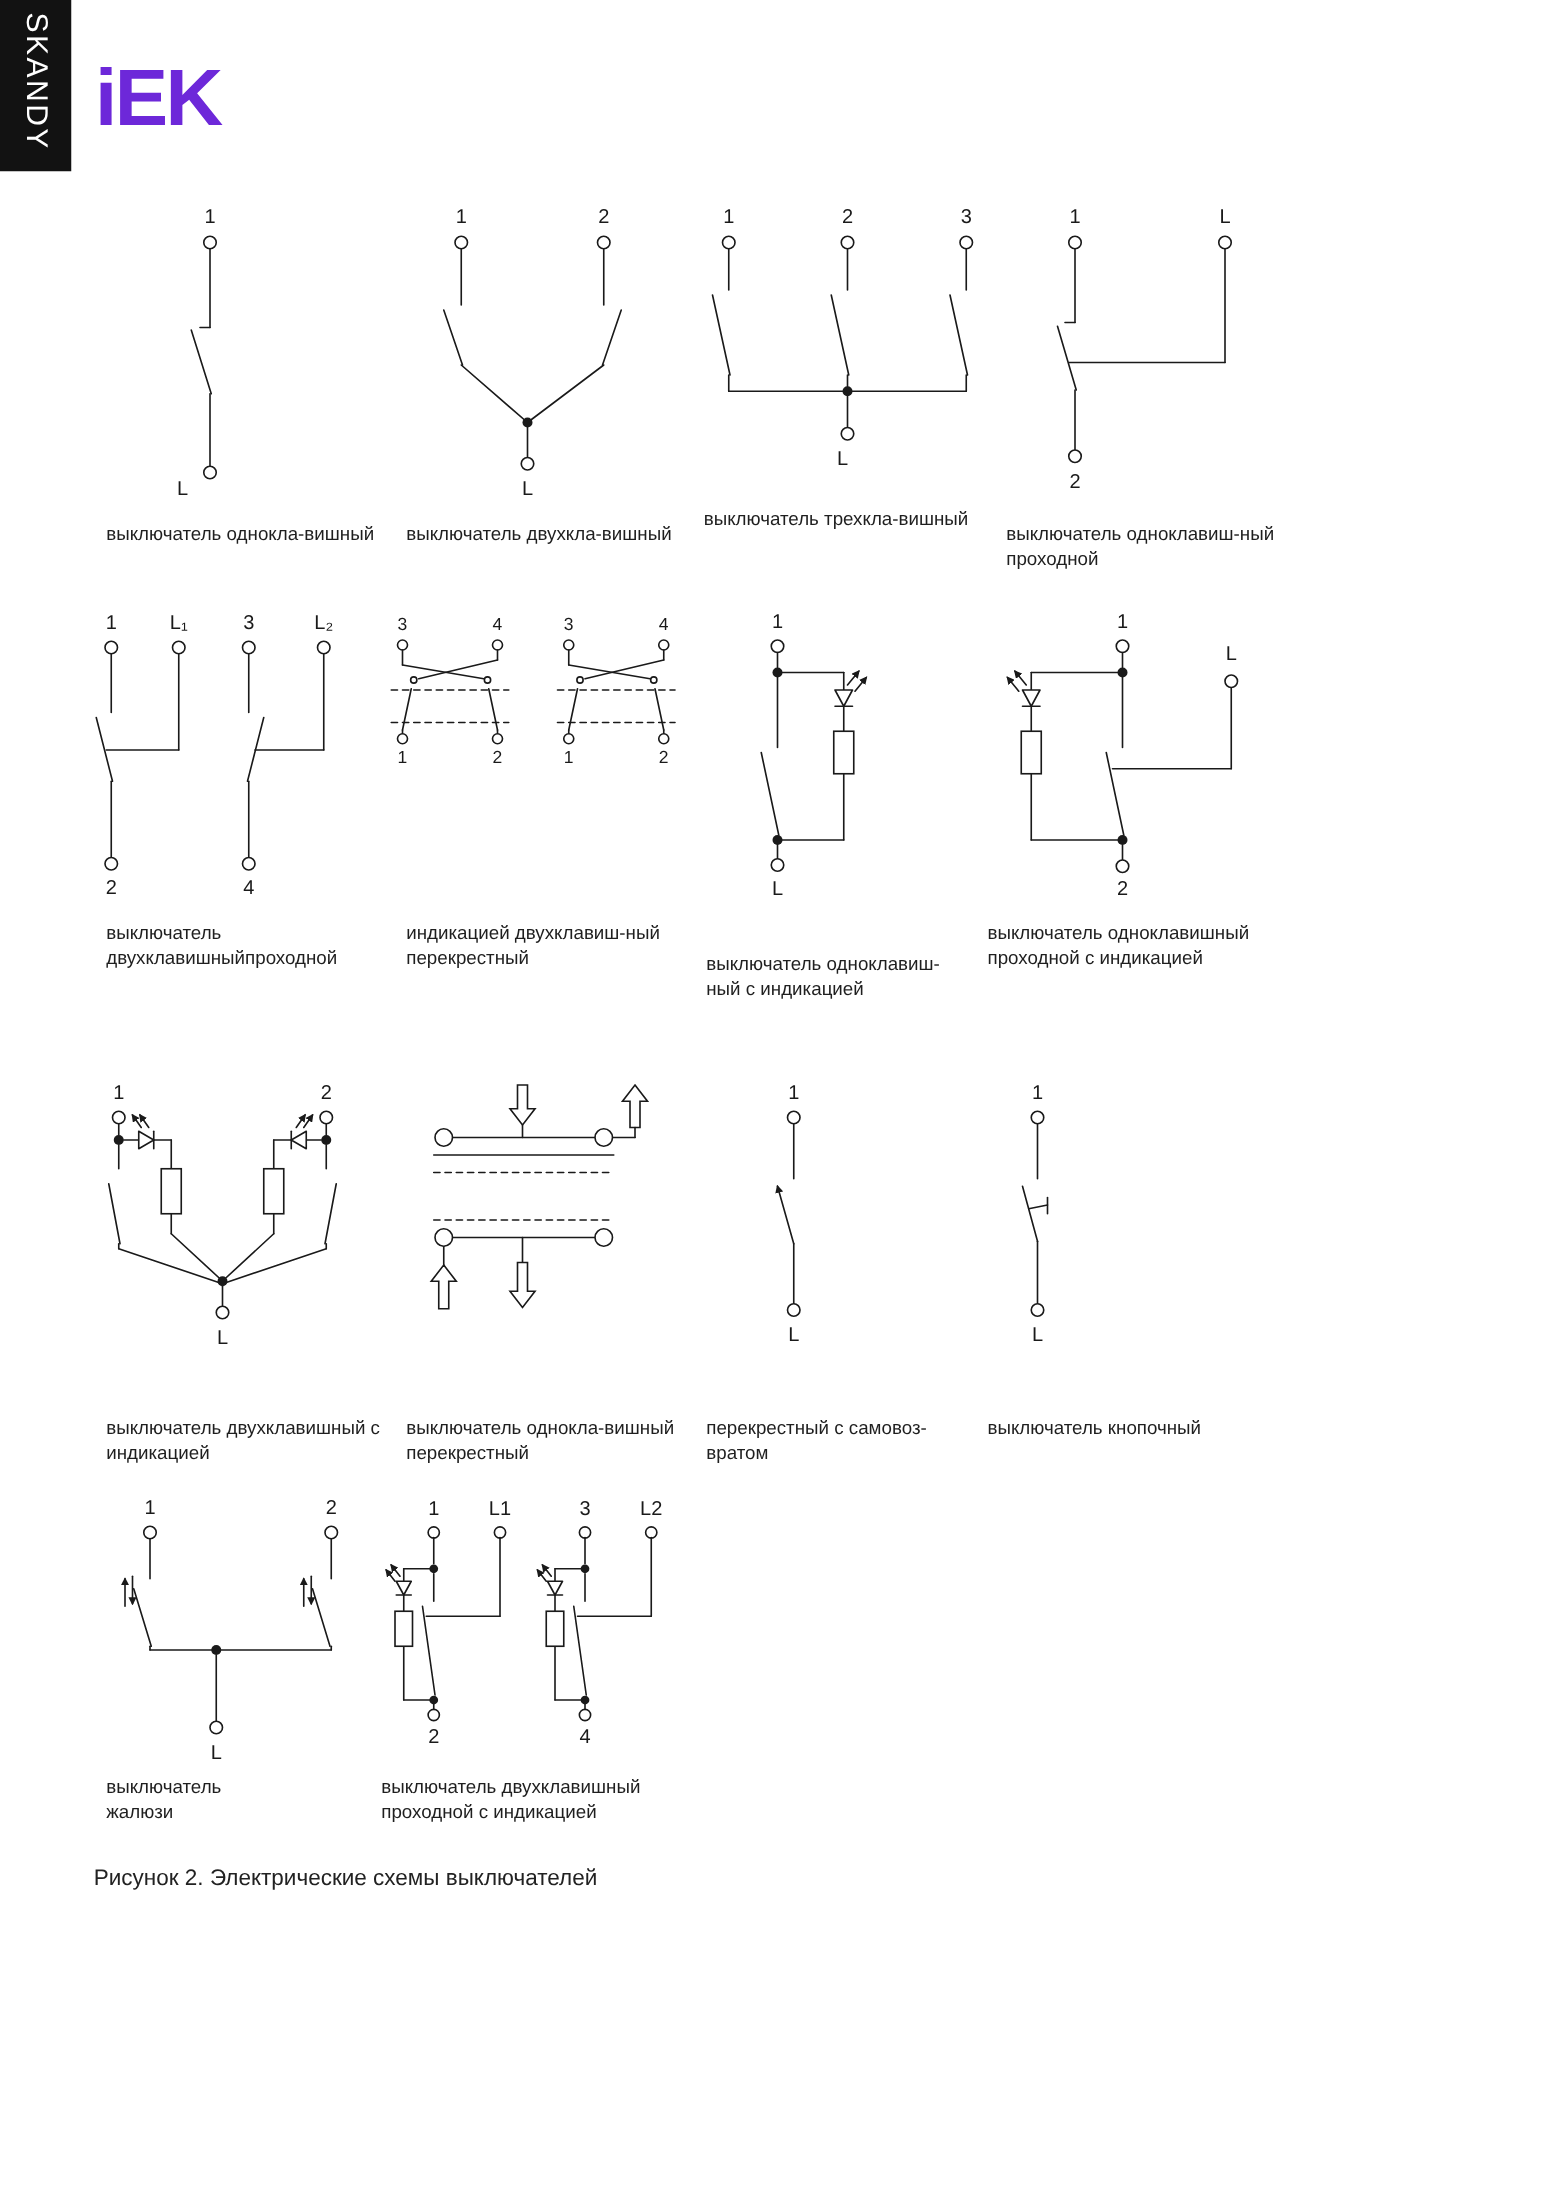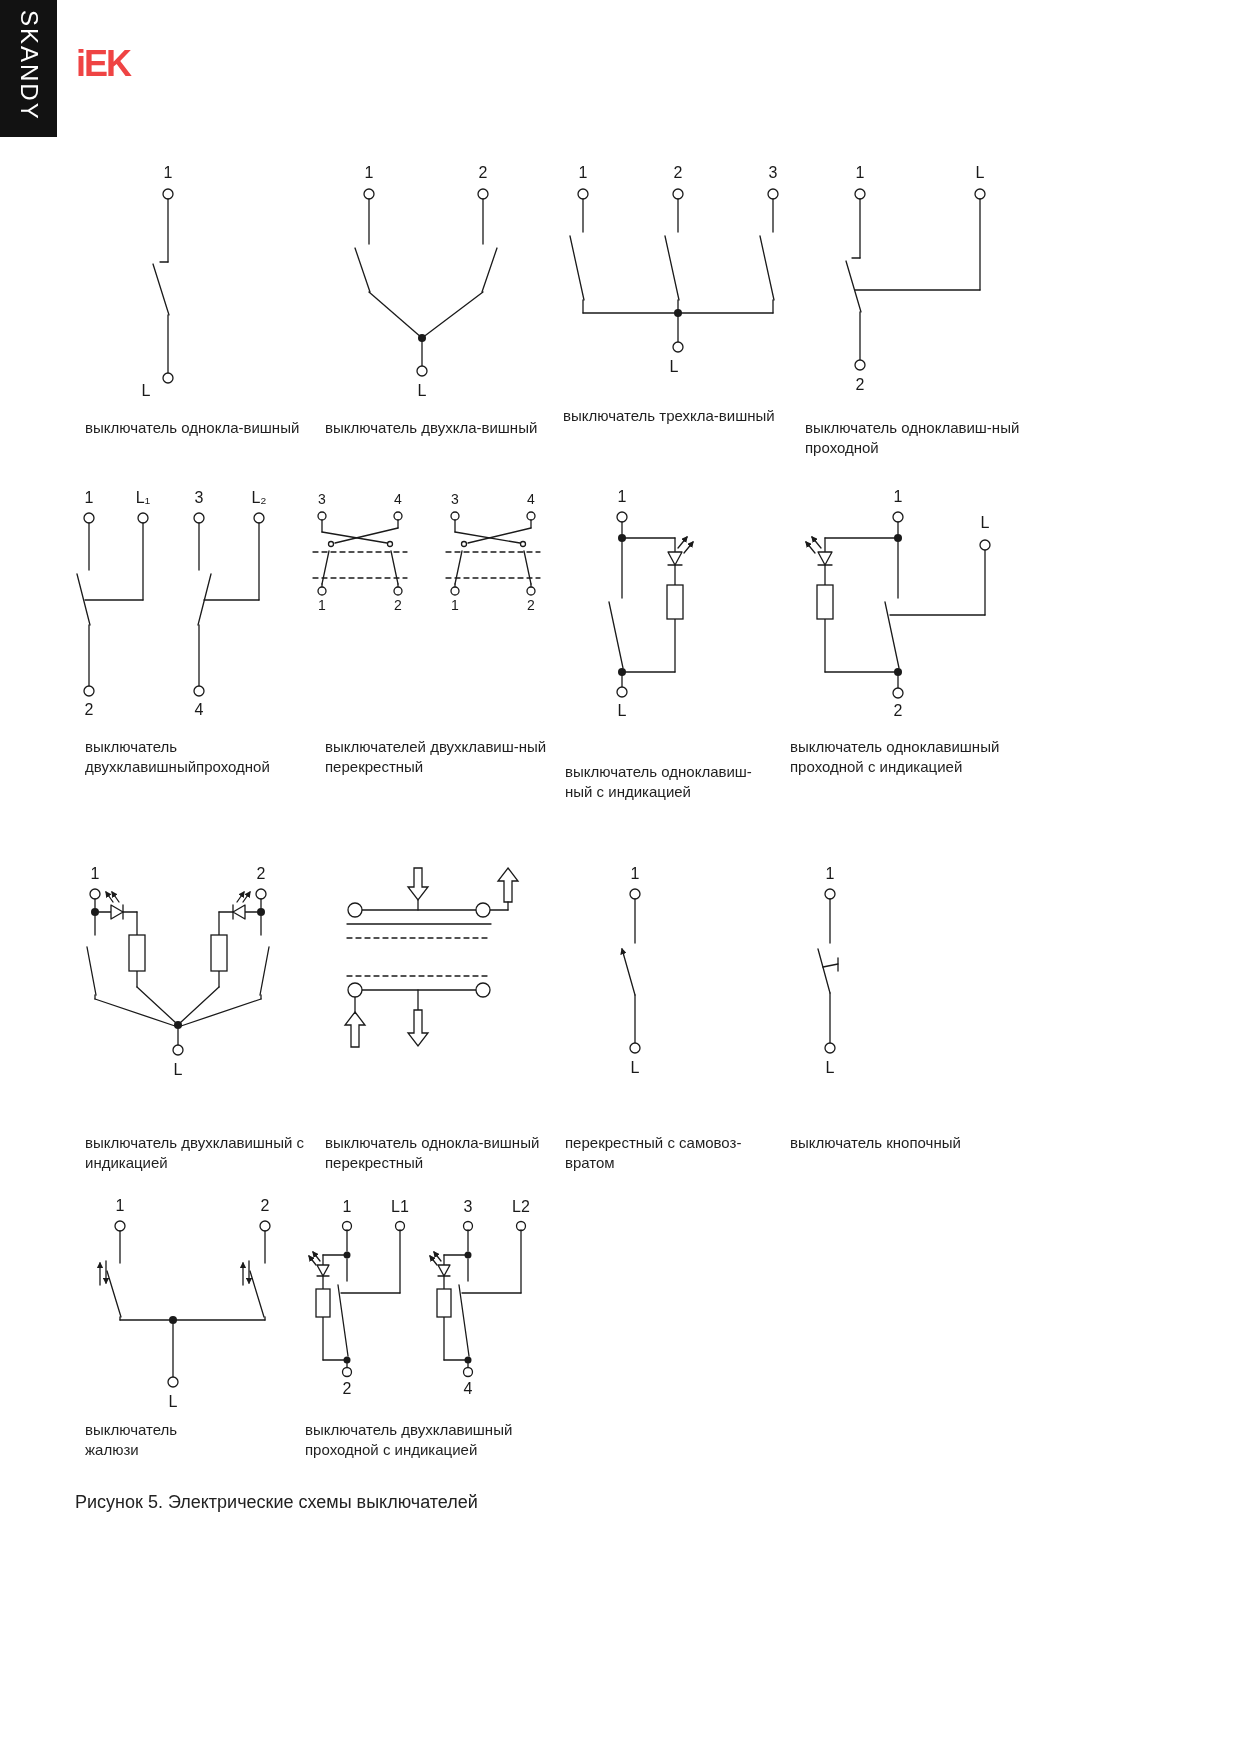--- a/index.html
+++ b/index.html
@@ -1,22 +1,22 @@
 <!DOCTYPE html>
 <html><head>
 <meta charset="utf-8">
 <style>
   html,body{margin:0;padding:0;background:#ffffff;}
   .page{position:relative;width:1241px;height:1751px;background:#fff;overflow:hidden;
         font-family:"Liberation Sans",sans-serif;color:#1a1a1a;}
   .brand-bar{position:absolute;left:0;top:0;width:57px;height:137px;background:#121212;
              display:flex;justify-content:center;padding-top:10px;box-sizing:border-box;}
   .brand-text{writing-mode:vertical-rl;color:#ffffff;font-size:24px;letter-spacing:2px;}
-  .logo{position:absolute;left:76px;top:46px;font-size:36px;font-weight:700;
-        letter-spacing:-2px;color:#ef4444;line-height:1;}
+  .logo{position:absolute;left:76px;top:46px;font-size:64px;font-weight:700;
+        letter-spacing:-2px;color:#6d28d9;line-height:1;}
   .diagram{position:absolute;}
   .caption{position:absolute;font-size:15px;line-height:1.3;color:#1f1f1f;}
   .caption .cl{white-space:nowrap;}
   .figure-caption{position:absolute;left:75px;top:1492px;font-size:18px;color:#222;}
   svg.circ{display:block;}
   svg.circ text{font-size:16px;fill:#1a1a1a;text-anchor:middle;
                 font-family:"Liberation Sans",sans-serif;}
   svg.circ text.sm{font-size:14px;}
   svg.circ line, svg.circ polyline{stroke:#1a1a1a;stroke-width:1.3;fill:none;stroke-linecap:round;}
   svg.circ .dash{stroke-dasharray:5 4;}
@@ -484,21 +484,21 @@
   </div>
   <div class="caption" style="left:805px;top:418px;width:230px">
     <div class="cl">выключатель одноклавиш-ный</div>
     <div class="cl">проходной</div>
   </div>
   <div class="caption" style="left:85px;top:737px;width:235px">
     <div class="cl">выключатель</div>
     <div class="cl">двухклавишныйпроходной</div>
   </div>
   <div class="caption" style="left:325px;top:737px;width:240px">
-    <div class="cl">выключателей двухклавиш-ный</div>
+    <div class="cl">индикацией двухклавиш-ный</div>
     <div class="cl">перекрестный</div>
   </div>
   <div class="caption" style="left:565px;top:762px;width:225px">
     <div class="cl">выключатель одноклавиш-</div>
     <div class="cl">ный с индикацией</div>
   </div>
   <div class="caption" style="left:790px;top:737px;width:240px">
     <div class="cl">выключатель одноклавишный</div>
     <div class="cl">проходной с индикацией</div>
   </div>
@@ -520,15 +520,15 @@
   </div>
   <div class="caption" style="left:85px;top:1420px;width:150px">
     <div class="cl">выключатель</div>
     <div class="cl">жалюзи</div>
   </div>
   <div class="caption" style="left:305px;top:1420px;width:240px">
     <div class="cl">выключатель двухклавишный</div>
     <div class="cl">проходной с индикацией</div>
   </div>
 
-  <div class="figure-caption">Рисунок 5. Электрические схемы выключателей</div>
+  <div class="figure-caption">Рисунок 2. Электрические схемы выключателей</div>
 
 </div>
 
 </body></html>

